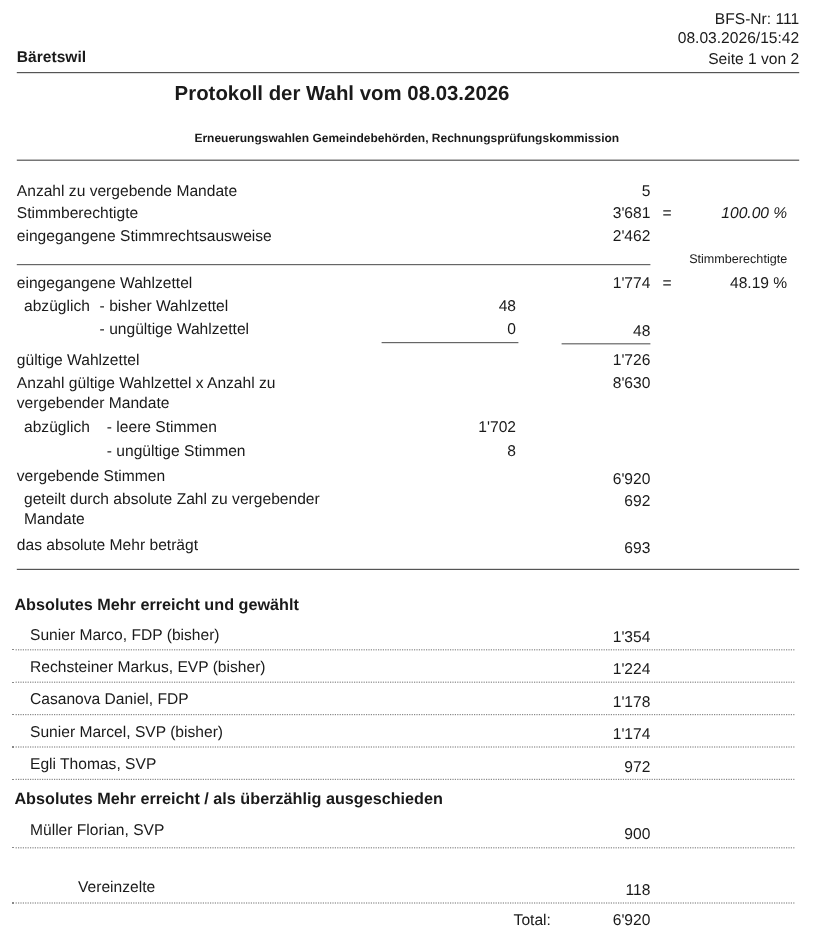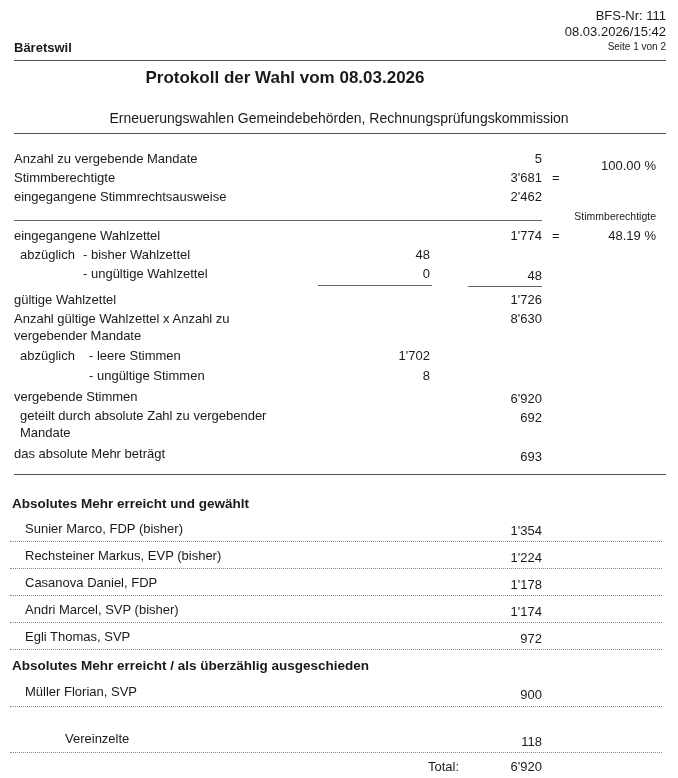--- a/index.html
+++ b/index.html
@@ -8,43 +8,43 @@
     font-family: "Liberation Sans", sans-serif; color: #1a1a1a;
     font-size: 13px;
   }
   .abs { position: absolute; white-space: nowrap; }
   .r { text-align: right; }
   .bold { font-weight: bold; }
   .hr { position: absolute; height: 0; border-top: 1.5px solid #555; }
   .hr-thin { position: absolute; height: 0; border-top: 1px solid #666; }
   .dots { position: absolute; left: 10px; width: 652px; height: 0; border-top: 1px dotted #888; }
   .title { font-size: 17px; font-weight: bold; }
-  .subtitle { font-size: 14px; font-weight: normal; }
+  .subtitle { font-size: 10px; font-weight: bold; }
   .small { font-size: 10.5px; }
 </style>
 </head>
 <body>
 
 <div class="abs r" style="right:12px; top:8px; font-size:13px;">BFS-Nr: 111</div>
 <div class="abs r" style="right:12px; top:24px; font-size:13px;">08.03.2026/15:42</div>
 <div class="abs bold" style="left:14px; top:40px; font-size:13px;">Bäretswil</div>
-<div class="abs r" style="right:12px; top:41px; font-size:10px;">Seite 1 von 2</div>
+<div class="abs r" style="right:12px; top:41px; font-size:13px;">Seite 1 von 2</div>
 <div class="hr" style="left:14px; width:652px; top:60px;"></div>
 
 <div class="abs title" style="left:0; width:570px; text-align:center; top:68px;">Protokoll der Wahl vom 08.03.2026</div>
 <div class="abs subtitle" style="left:0; width:678px; text-align:center; top:110px;">Erneuerungswahlen Gemeindebehörden, Rechnungsprüfungskommission</div>
 <div class="hr" style="left:14px; width:652px; top:133px;"></div>
 
 <div class="abs" style="left:14px; top:151px;">Anzahl zu vergebende Mandate</div>
 <div class="abs r" style="right:136px; top:151px;">5</div>
 
 <div class="abs" style="left:14px; top:170px;">Stimmberechtigte</div>
 <div class="abs r" style="right:136px; top:170px;">3'681</div>
 <div class="abs" style="left:552px; top:170px;">=</div>
-<div class="abs r" style="right:22px; top:158px;">100.00 %</div>
+<div class="abs r" style="right:22px; top:170px;font-style:italic;">100.00 %</div>
 
 <div class="abs" style="left:14px; top:189px;">eingegangene Stimmrechtsausweise</div>
 <div class="abs r" style="right:136px; top:189px;">2'462</div>
 
 <div class="hr-thin" style="left:14px; width:528px; top:220px;"></div>
 <div class="abs small r" style="right:22px; top:210px;">Stimmberechtigte</div>
 
 <div class="abs" style="left:14px; top:228px;">eingegangene Wahlzettel</div>
 <div class="abs r" style="right:136px; top:228px;">1'774</div>
 <div class="abs" style="left:552px; top:228px;">=</div>
@@ -93,21 +93,21 @@
 <div class="dots" style="top:541px;"></div>
 
 <div class="abs" style="left:25px; top:548px;">Rechsteiner Markus, EVP (bisher)</div>
 <div class="abs r" style="right:136px; top:550px;">1'224</div>
 <div class="dots" style="top:568px;"></div>
 
 <div class="abs" style="left:25px; top:575px;">Casanova Daniel, FDP</div>
 <div class="abs r" style="right:136px; top:577px;">1'178</div>
 <div class="dots" style="top:595px;"></div>
 
-<div class="abs" style="left:25px; top:602px;">Andri Marcel, SVP (bisher)</div>
+<div class="abs" style="left:25px; top:602px;">Sunier Marcel, SVP (bisher)</div>
 <div class="abs r" style="right:136px; top:604px;">1'174</div>
 <div class="dots" style="top:622px;"></div>
 
 <div class="abs" style="left:25px; top:629px;">Egli Thomas, SVP</div>
 <div class="abs r" style="right:136px; top:631px;">972</div>
 <div class="dots" style="top:649px;"></div>
 
 <div class="abs bold" style="left:12px; top:658px; font-size:13.5px;">Absolutes Mehr erreicht / als überzählig ausgeschieden</div>
 
 <div class="abs" style="left:25px; top:684px;">Müller Florian, SVP</div>

